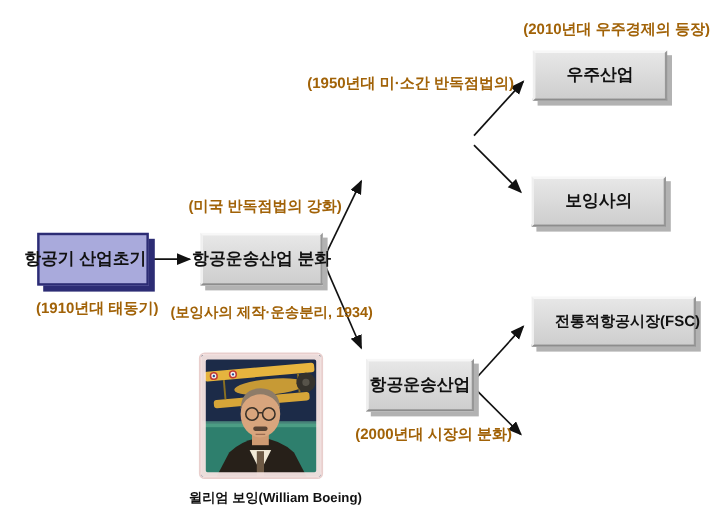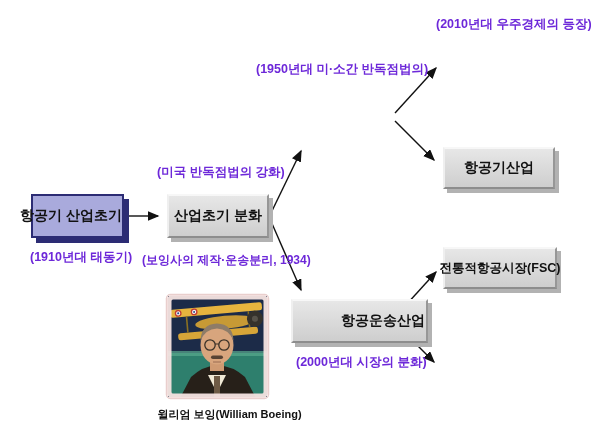--- a/index.html
+++ b/index.html
@@ -41,21 +41,21 @@
     background: #a9aadc;
     border: 2px solid #2c2c74;
     box-shadow: 5px 5px 0 #2c2c74;
   }
   .node.small-text { font-size: 12.5px; }
   .note {
     position: absolute;
     font-weight: bold;
     font-size: 12.5px;
     white-space: nowrap;
-    color: #6d28d9;
+    color: #a16207;
   }
   .portrait-wrap {
     position: absolute;
     left: 165px; top: 293px;
     width: 105px; height: 107px;
   }
   .portrait-caption {
     position: absolute;
     left: 152px; top: 407px;
     width: 155px;
@@ -85,34 +85,37 @@
       <line x1="396" y1="316" x2="436" y2="272" marker-end="url(#ah)"></line>
       <line x1="396" y1="324" x2="434" y2="362" marker-end="url(#ah)"></line>
     </g>
   </svg>
 
   <div class="node blue" style="left:31px; top:194px; width:89px; height:40px;justify-content:flex-end;">
     <span>항공기 산업초기</span>
   </div>
 
   <div class="node gray" style="left:167px; top:194px; width:98px; height:40px;">
-    <span>산업초기 분화</span>
+    <span>항공운송산업 분화</span>
   </div>
 
 
-  <div class="node gray" style="left:291px; top:299px; width:86px; height:40px;padding-left:47px;">
+  <div class="node gray" style="left:305px; top:299px; width:86px; height:40px;">
     <span>항공운송산업</span>
   </div>
 
+  <div class="node gray" style="left:444px; top:42px; width:108px; height:38px;">
+    <span>우주산업</span>
+  </div>
 
   <div class="node gray" style="left:443px; top:147px; width:108px; height:38px;">
-    <span>항공기산업</span>
+    <span>보잉사의</span>
   </div>
 
-  <div class="node gray small-text" style="left:443px; top:247px; width:110px; height:38px;">
+  <div class="node gray small-text" style="left:443px; top:247px; width:110px; height:38px;padding-left:23px;">
     <span>전통적항공시장(FSC)</span>
   </div>
 
 
   <div class="note" style="left:30px; top:249px;">(1910년대 태동기)</div>
 
   <div class="note" style="left:157px; top:164px;">(미국 반독점법의 강화)</div>
 
   <div class="note" style="left:142px; top:252px; font-size:12px;">(보잉사의 제작·운송분리, 1934)</div>
 

